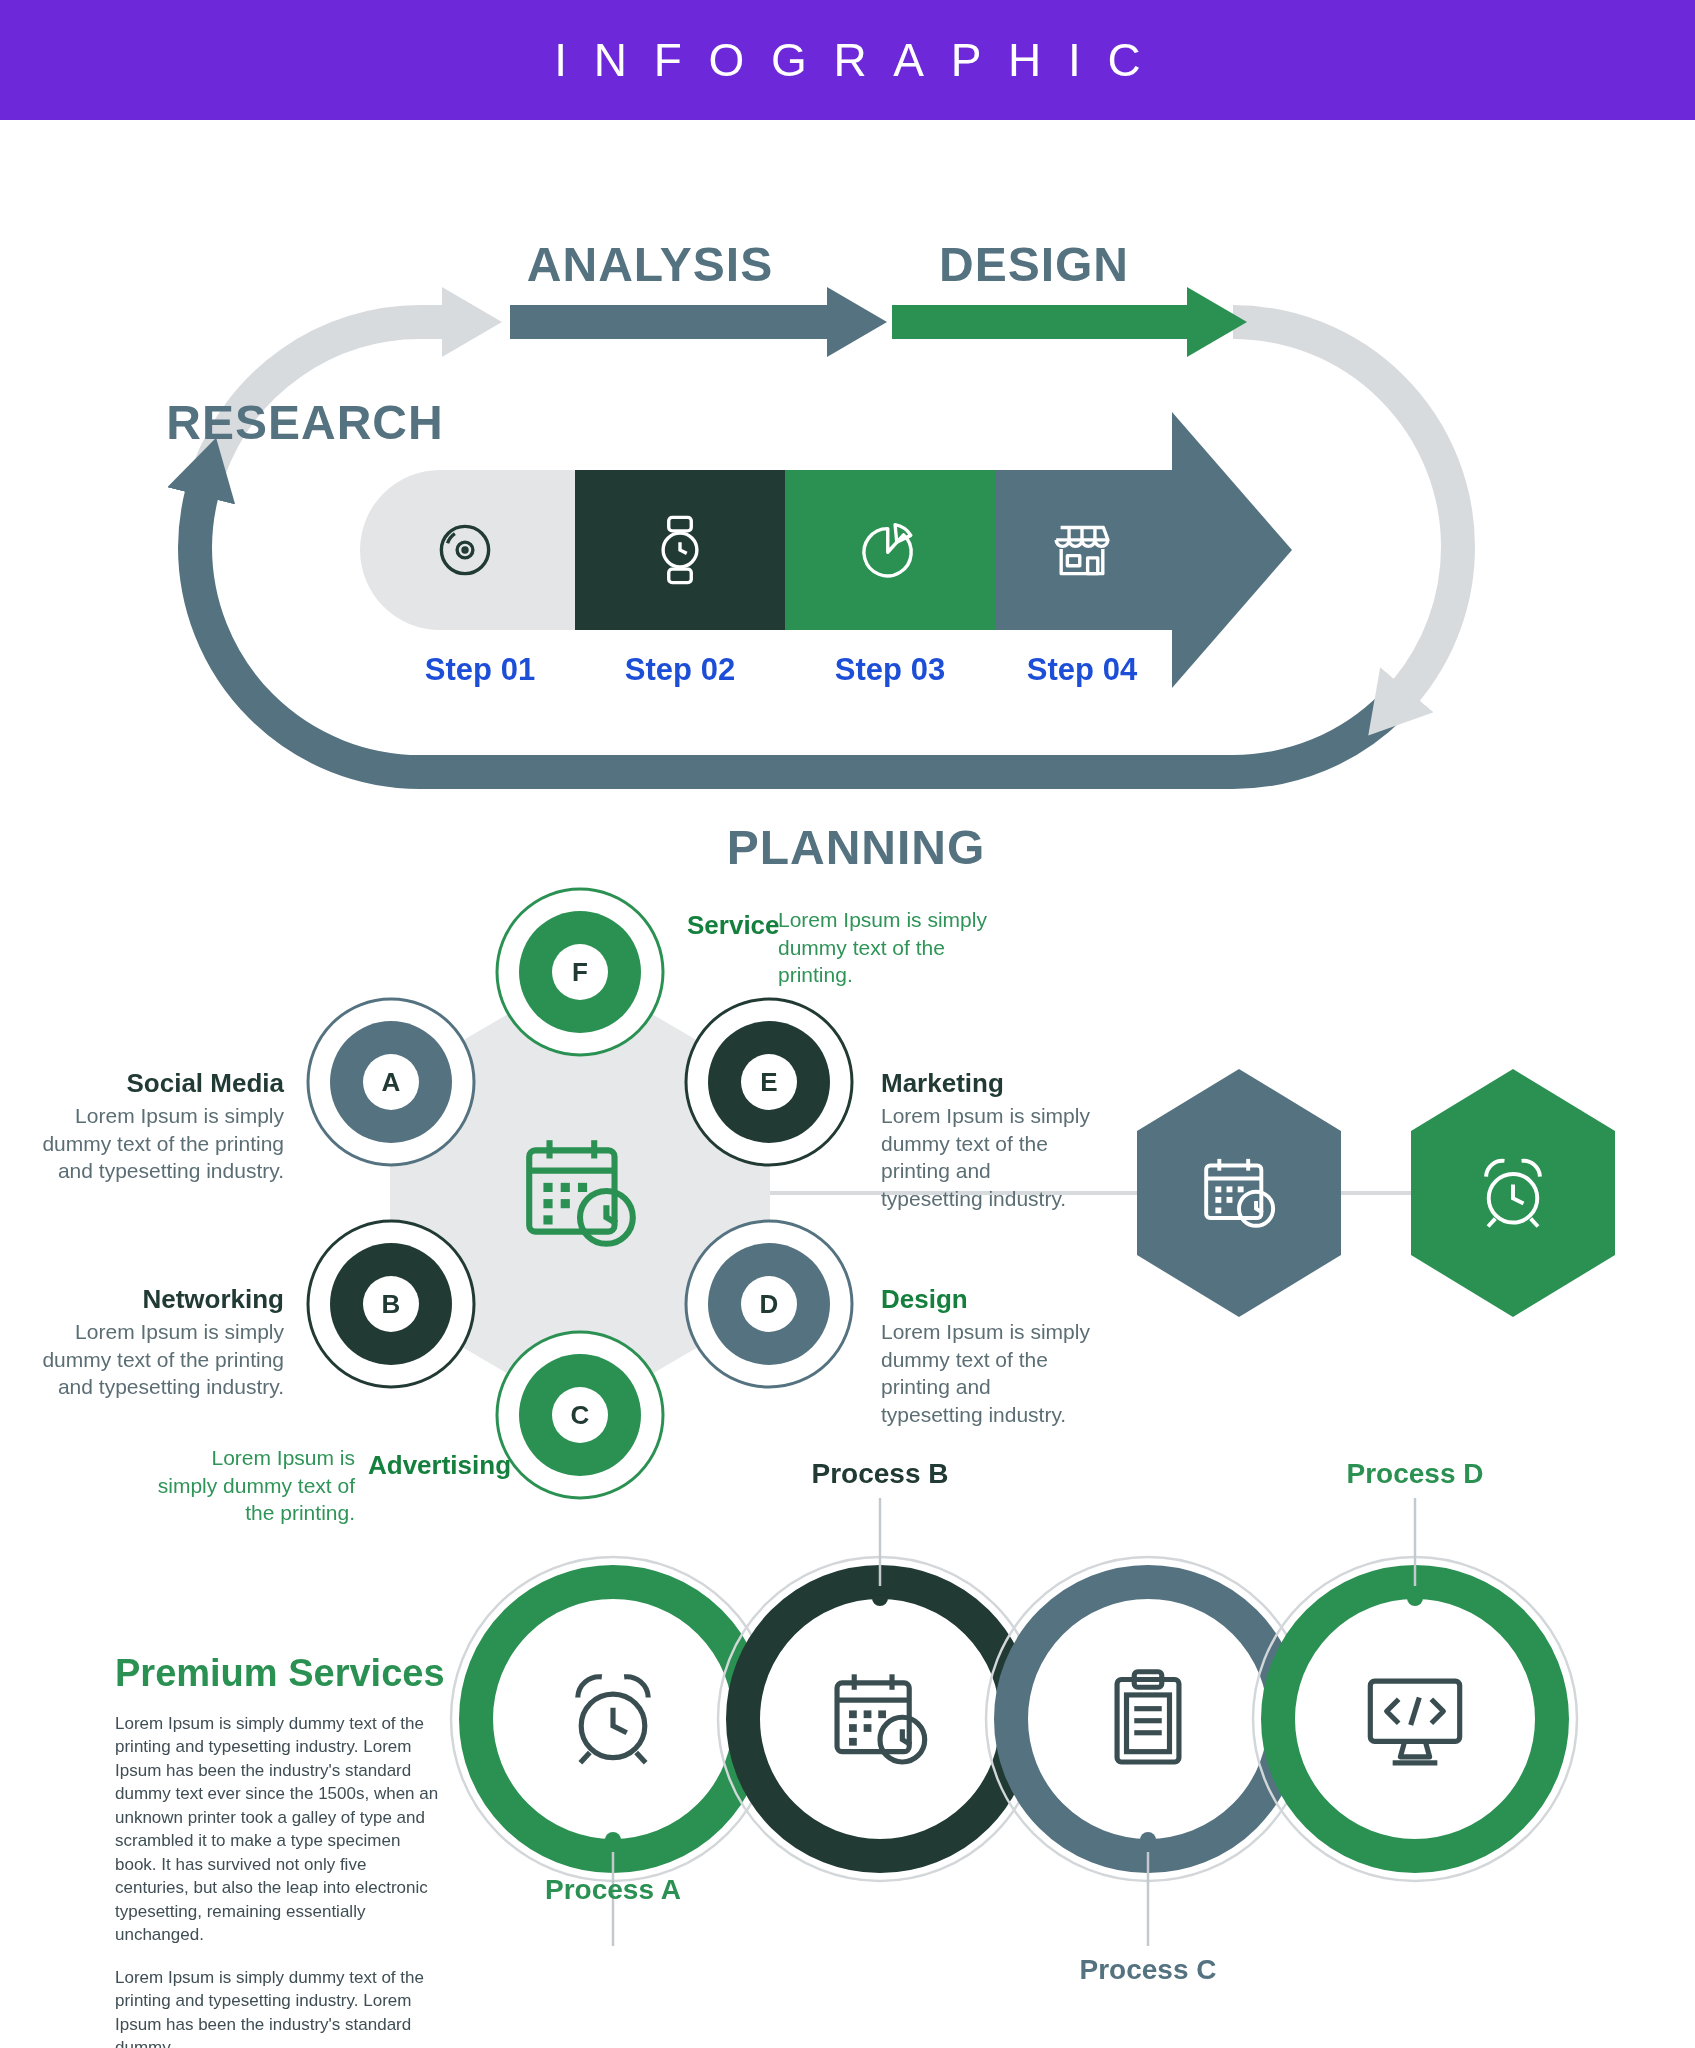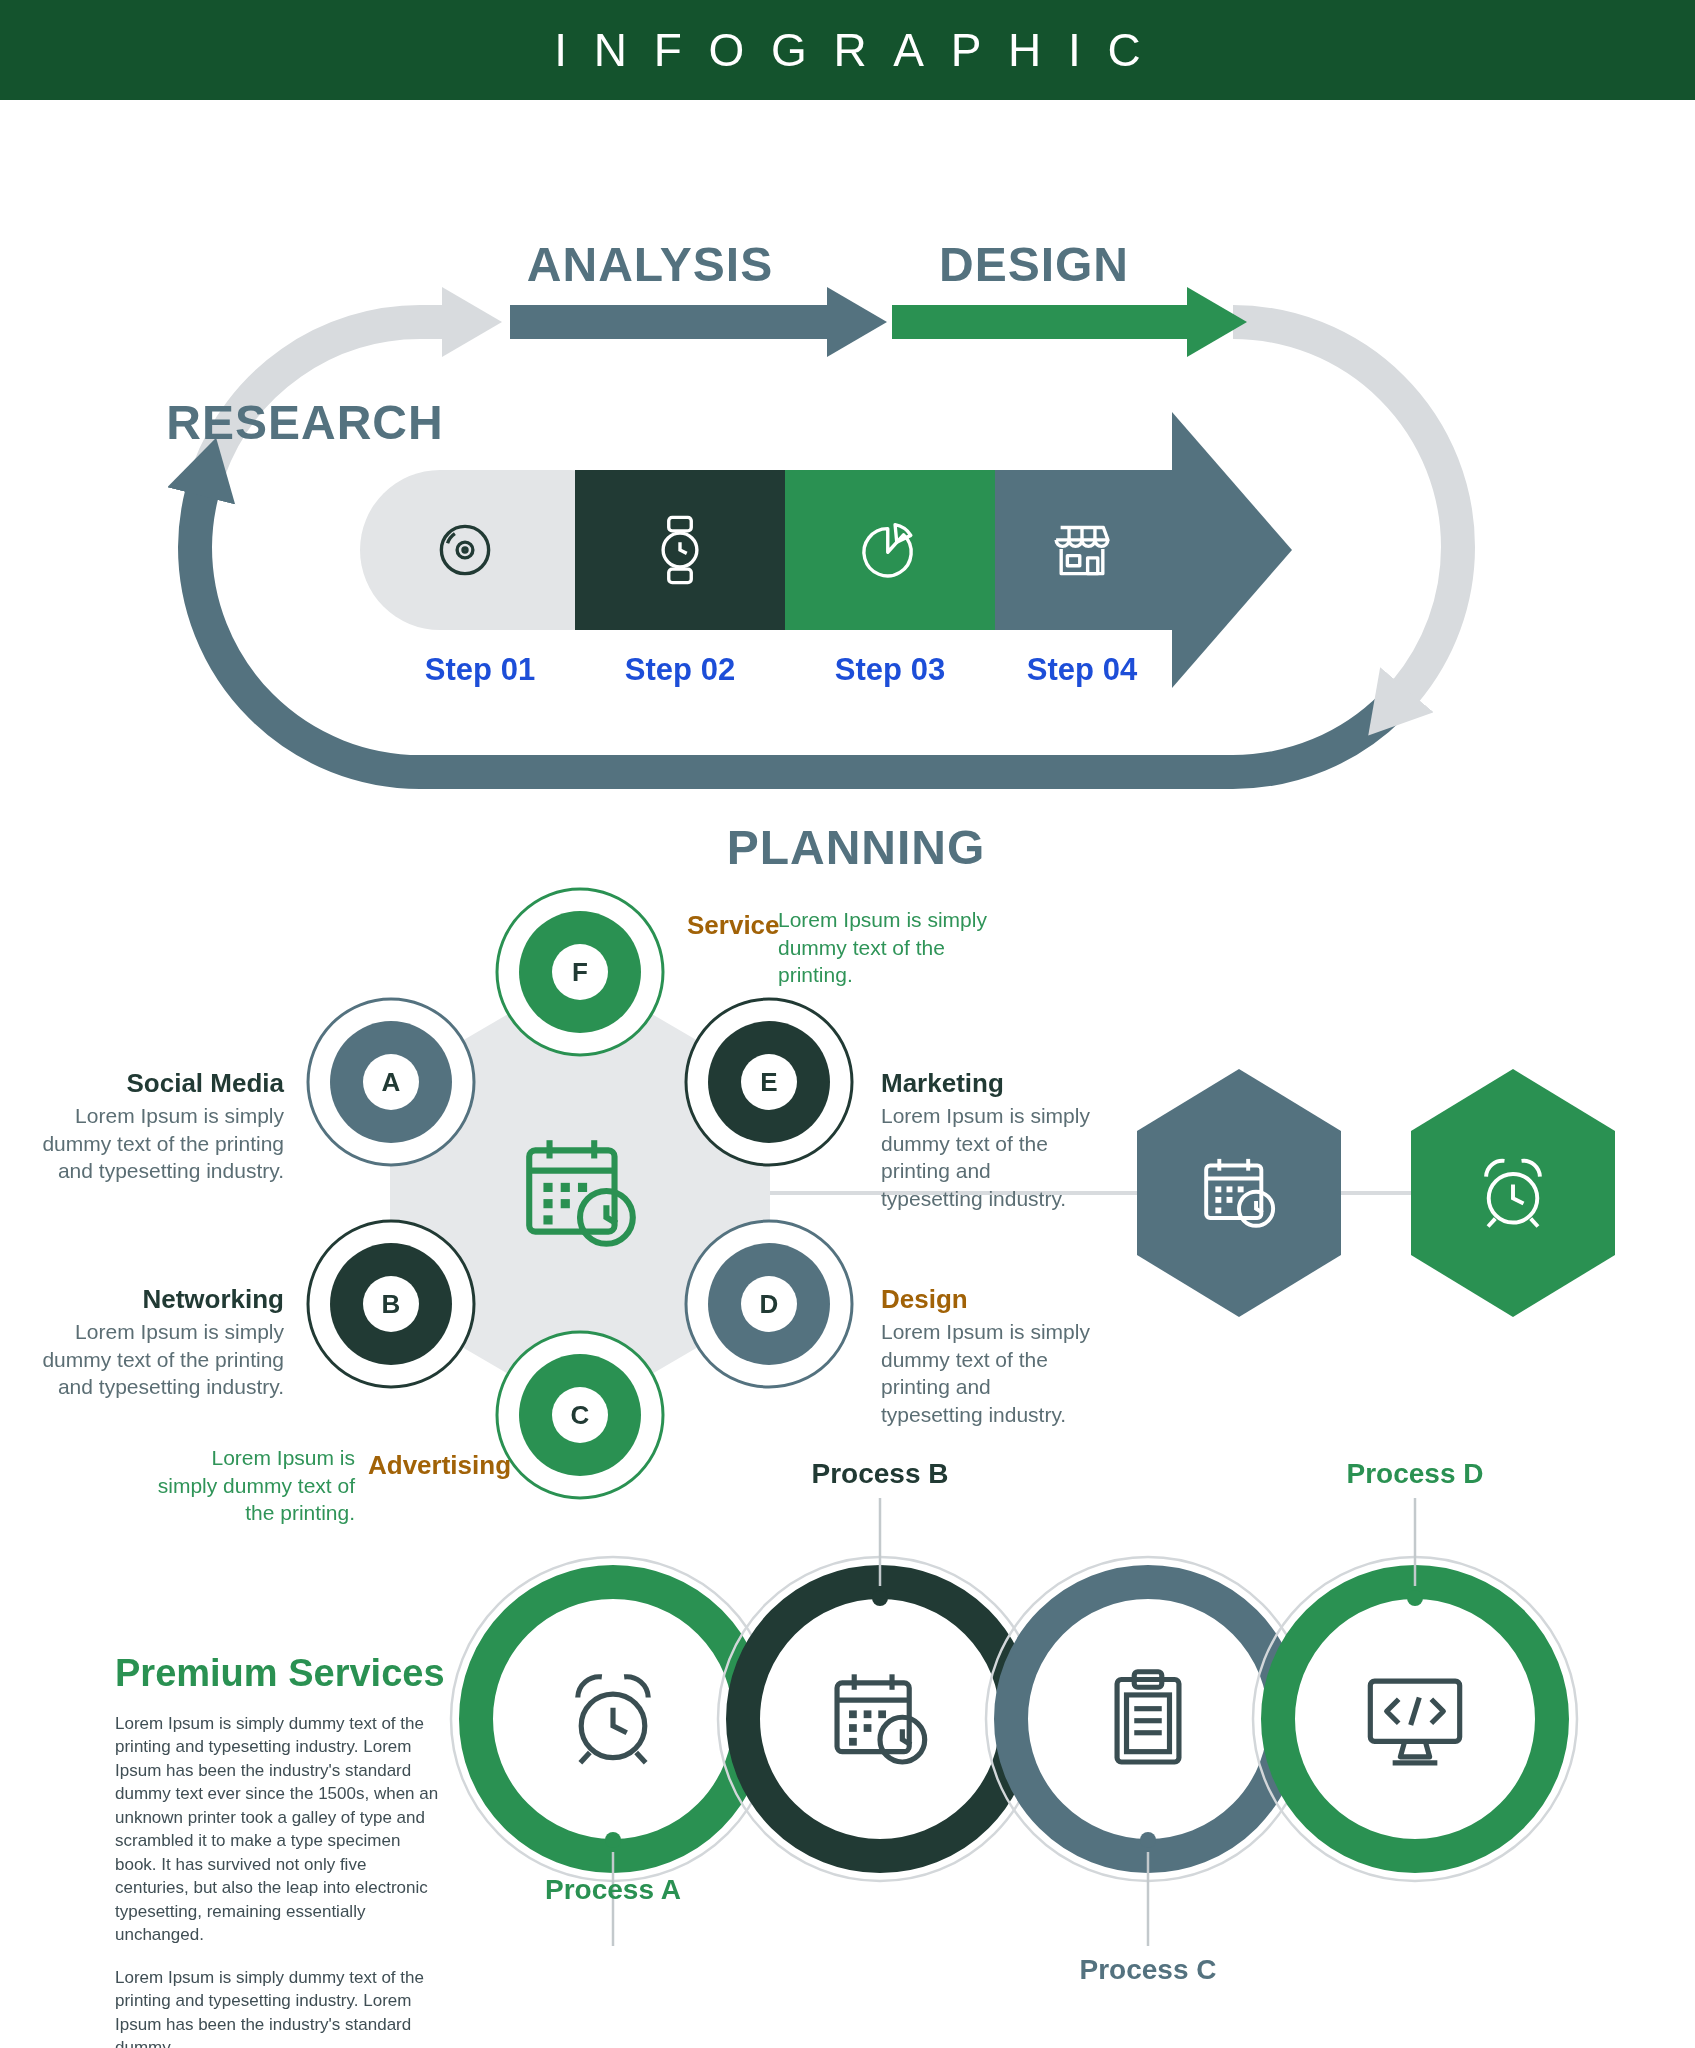--- a/index.html
+++ b/index.html
@@ -1,27 +1,27 @@
 <!DOCTYPE html>
 <html><head>
 <meta charset="utf-8">
 <style>
   html,body{margin:0;padding:0;background:#ffffff;}
   .canvas{position:relative;width:1695px;height:2048px;background:#ffffff;overflow:hidden;
           font-family:"Liberation Sans",sans-serif;}
   .art{position:absolute;left:0;top:0;width:1695px;height:2048px;}
-  .banner{position:absolute;left:0;top:0;width:1695px;height:100px;background:#14532d;
+  .banner{position:absolute;left:0;top:0;width:1695px;height:120px;background:#6d28d9;
           display:flex;align-items:center;justify-content:center;}
   .banner-title{color:#ffffff;font-size:46px;font-weight:400;letter-spacing:0.58em;text-indent:0.58em;white-space:nowrap;}
   .clabel{position:absolute;color:#54727f;font-weight:700;font-size:48px;letter-spacing:1px;
           transform:translateX(-50%);white-space:nowrap;}
   .steplabel{position:absolute;color:#1d4ed8;font-weight:700;font-size:31px;
           transform:translateX(-50%);white-space:nowrap;}
   .ntitle{position:absolute;font-weight:700;font-size:26px;color:#213a34;white-space:nowrap;}
-  .ntitle.green{color:#a16207;}
+  .ntitle.green{color:#15803d;}
   .ntitle.right{text-align:right;white-space:normal;}
   .ndesc{position:absolute;font-size:21px;line-height:1.32;color:#5b6e74;}
   .ndesc.green{color:#2f9458;}
   .right{text-align:right;}
   .ptitle{position:absolute;font-size:38px;font-weight:700;color:#2a9152;white-space:nowrap;}
   .para{position:absolute;font-size:17px;line-height:1.38;color:#3f4e54;}
   .plabel{position:absolute;font-size:28px;font-weight:700;transform:translateX(-50%);white-space:nowrap;}
   .nletter{font-family:"Liberation Sans",sans-serif;font-weight:700;font-size:26px;fill:#213a34;text-anchor:middle;}
 </style>
 </head>

